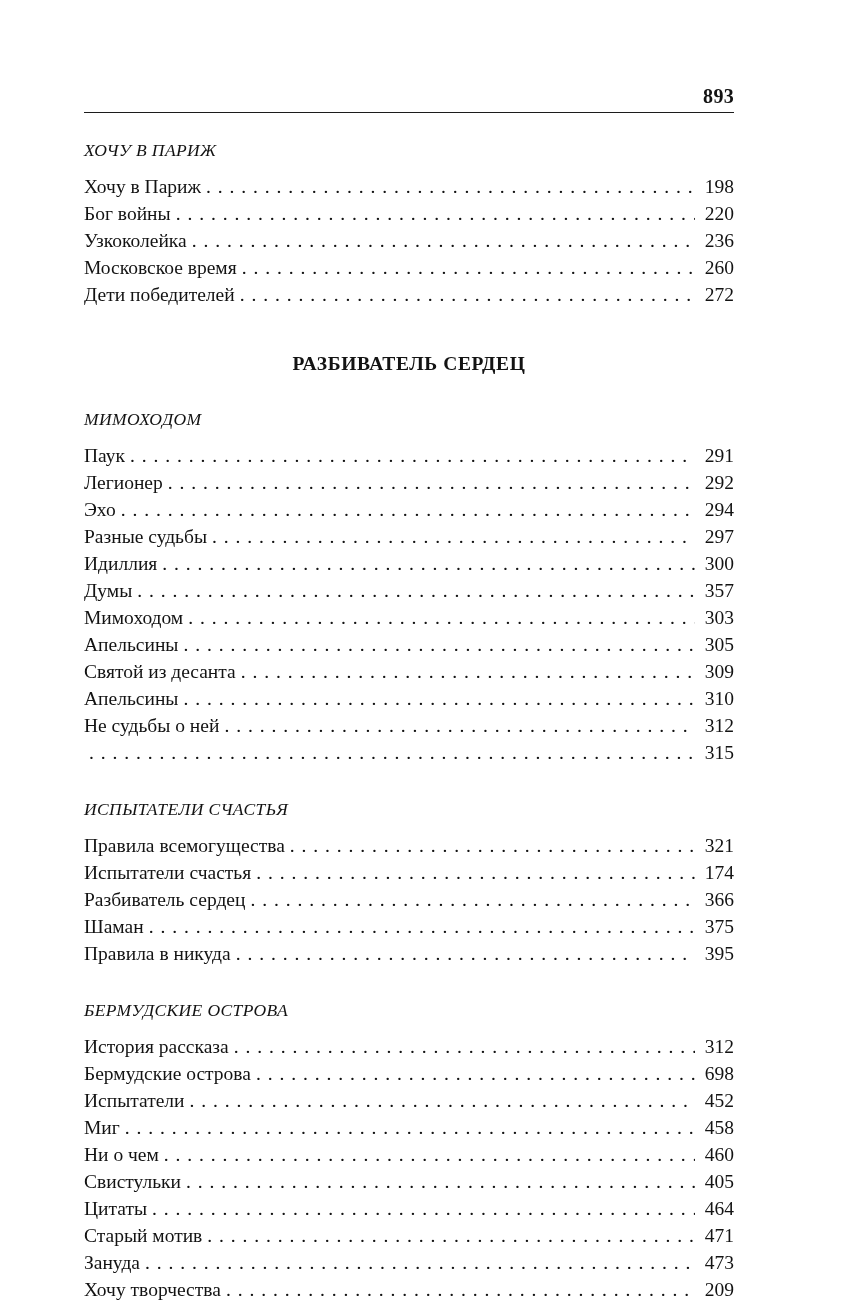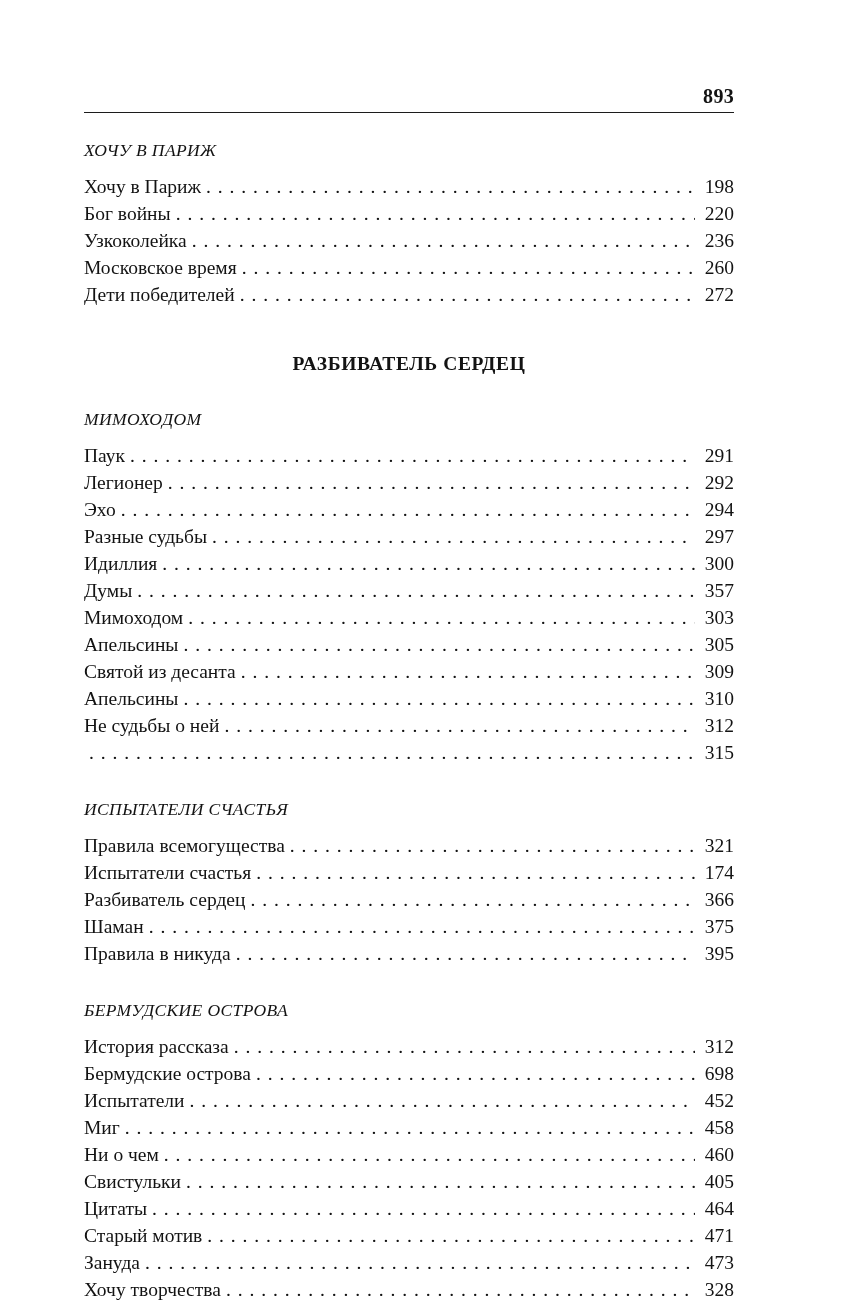--- a/index.html
+++ b/index.html
@@ -233,16 +233,16 @@
         <span class="toc-page">471</span>
       </div>
       <div class="toc-row">
         <span class="toc-title">Зануда</span>
         <span class="toc-dots">. . . . . . . . . . . . . . . . . . . . . . . . . . . . . . . . . . . . . . . . . . . . . . . . . . . . . . . . . . . . . . . . . . . . . . . . . . . . . . . .</span>
         <span class="toc-page">473</span>
       </div>
       <div class="toc-row">
         <span class="toc-title">Хочу творчества</span>
         <span class="toc-dots">. . . . . . . . . . . . . . . . . . . . . . . . . . . . . . . . . . . . . . . . . . . . . . . . . . . . . . . . . . . . . . . . . . . . . . . . . . . . . . . .</span>
-        <span class="toc-page">328</span>
+        <span class="toc-page">209</span>
       </div>
     </main>
 </div>
 
 </body></html>

